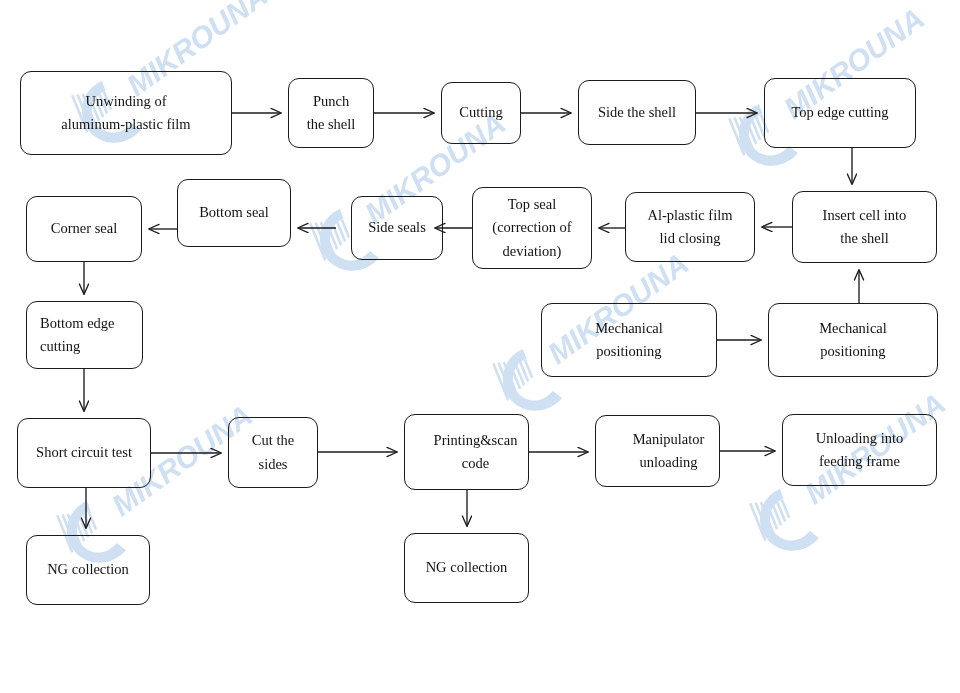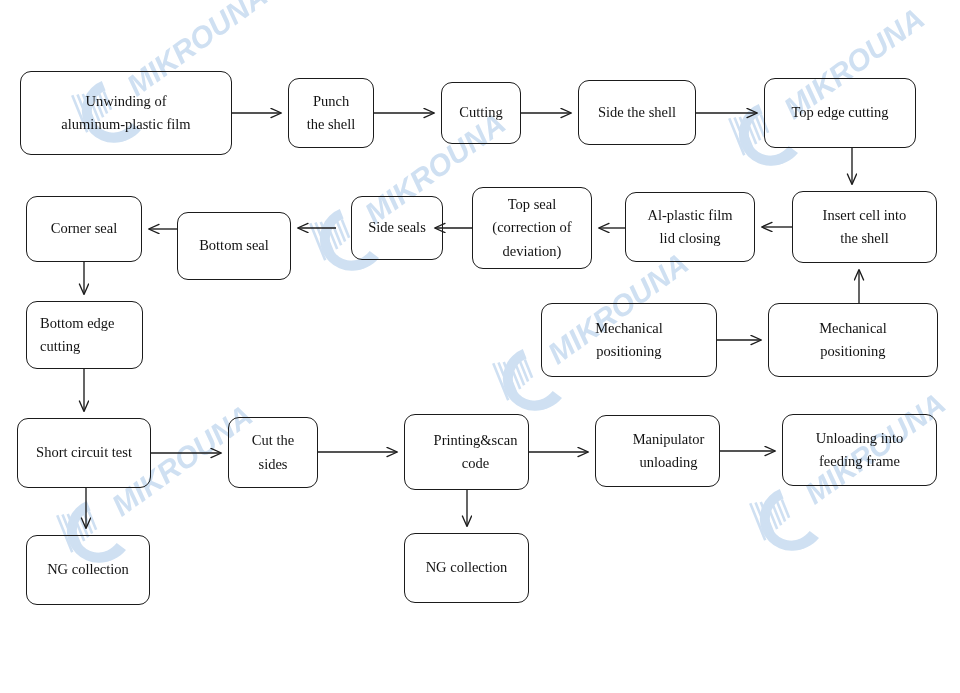--- a/index.html
+++ b/index.html
@@ -210,21 +210,21 @@
       </div>
       <div class="node" style="left: 625px; top: 192px; width: 130px; height: 70px;">
         <span class="txt">Al-plastic film<br>lid closing</span>
       </div>
       <div class="node" style="left: 472px; top: 187px; width: 120px; height: 82px;">
         <span class="txt">Top seal<br>(correction of<br>deviation)</span>
       </div>
       <div class="node" style="left: 336px; top: 196px; width: 92px; height: 64px; margin-left: 15px;">
         <span class="txt">Side seals</span>
       </div>
-      <div class="node" style="left: 177px; top: 212px; width: 114px; height: 68px;">
+      <div class="node" style="left: 177px; top: 179px; width: 114px; height: 68px;">
         <span class="txt">Bottom seal</span>
       </div>
       <div class="node" style="left: 26px; top: 196px; width: 116px; height: 66px;">
         <span class="txt">Corner seal</span>
       </div>
       <div class="node left-align" style="left: 26px; top: 301px; width: 117px; height: 68px;">
         <span class="txt">Bottom edge<br>cutting</span>
       </div>
       <div class="node" style="left: 541px; top: 303px; width: 176px; height: 74px;">
         <span class="txt">Mechanical<br>positioning</span>

